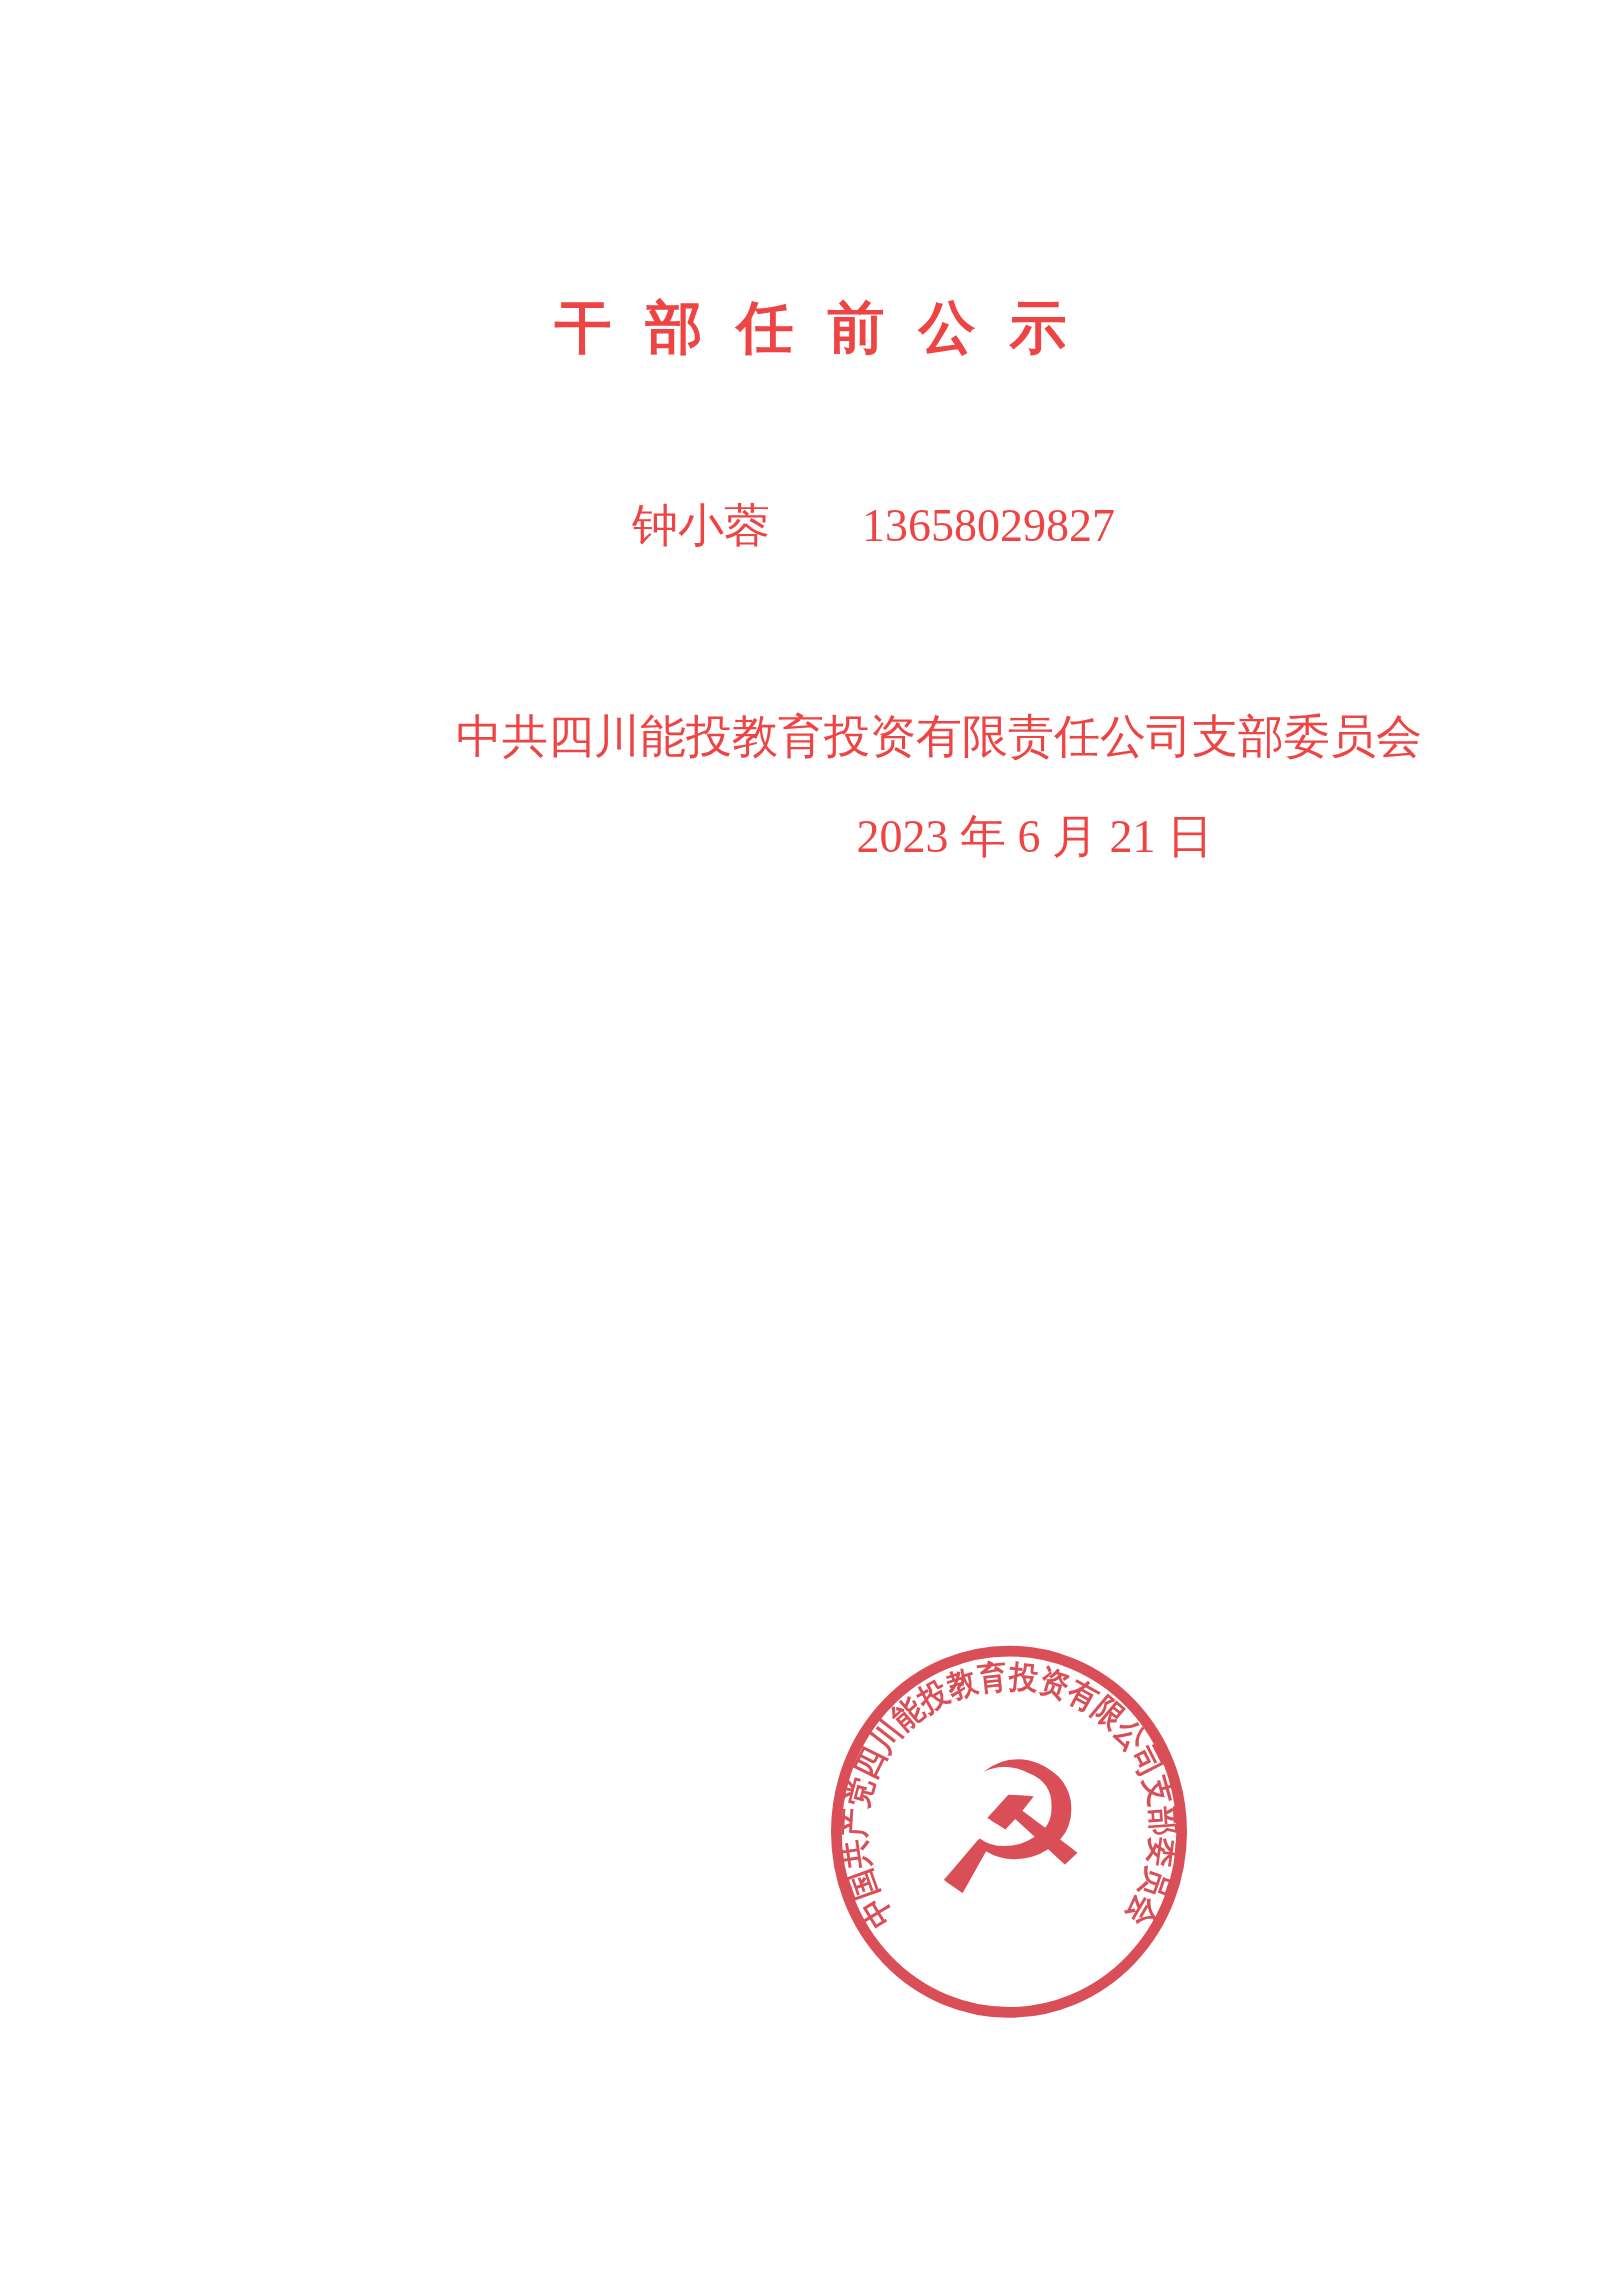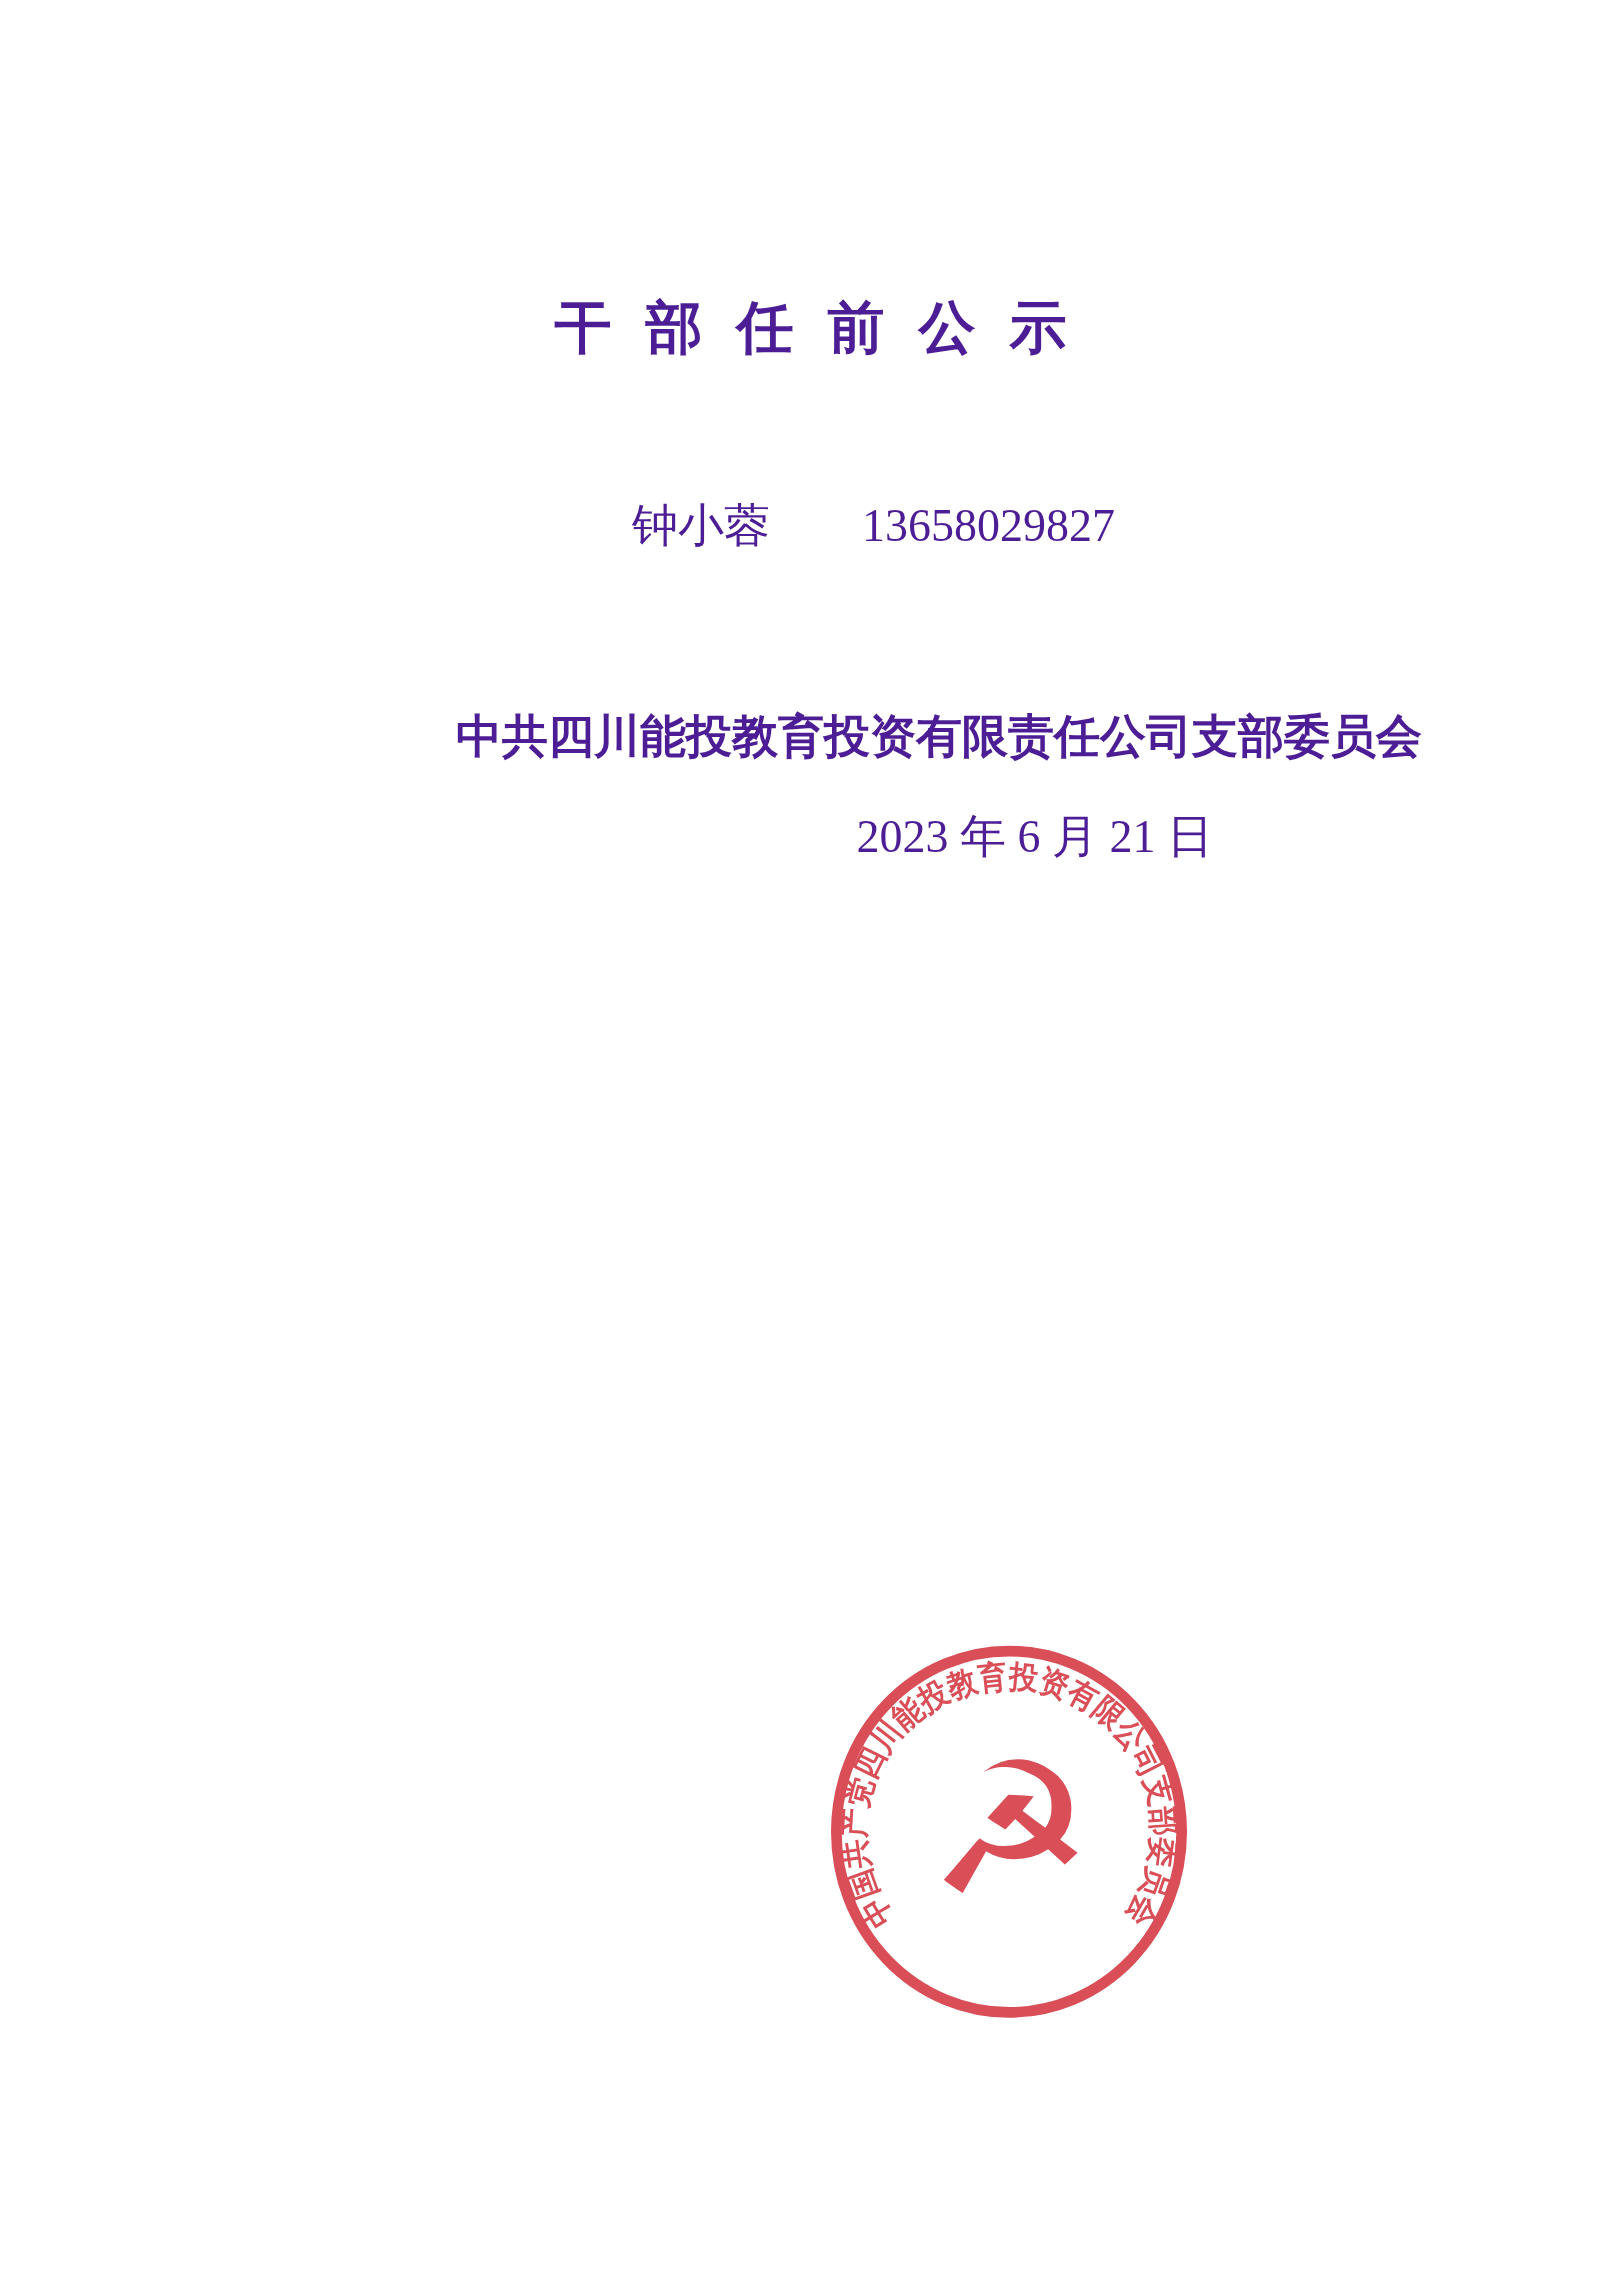--- a/index.html
+++ b/index.html
@@ -3,21 +3,21 @@
 <meta charset="utf-8">
 <style>
   html, body { margin: 0; padding: 0; background: #888; }
   .page {
     position: relative;
     width: 1621px;
     height: 2293px;
     margin: 0 auto;
     background: #ffffff;
     font-family: "Liberation Serif", "DejaVu Serif", serif;
-    color: #4c1d95;
+    color: #ef4444;
     overflow: hidden;
   }
   .doc-title {
     position: absolute;
     top: 283px;
     left: 0;
     width: 100%;
     margin: 0;
     box-sizing: border-box;
     text-align: center;
@@ -39,21 +39,20 @@
     text-justify: inter-character;
   }
   .doc-body p { margin: 0; }
   .para { text-indent: 93px; }
   .contact-line { text-indent: 93px; white-space: nowrap; }
   .contact-line.second { text-indent: 433px; }
   .signature-line {
     margin-top: 127px !important;
     text-align: right;
     white-space: nowrap;
-    font-weight: bold;
   }
   .date-line {
     margin-top: 16px !important;
     text-align: right;
     padding-right: 209px;
     white-space: nowrap;
   }
   .seal {
     position: absolute;
     left: 831px;

